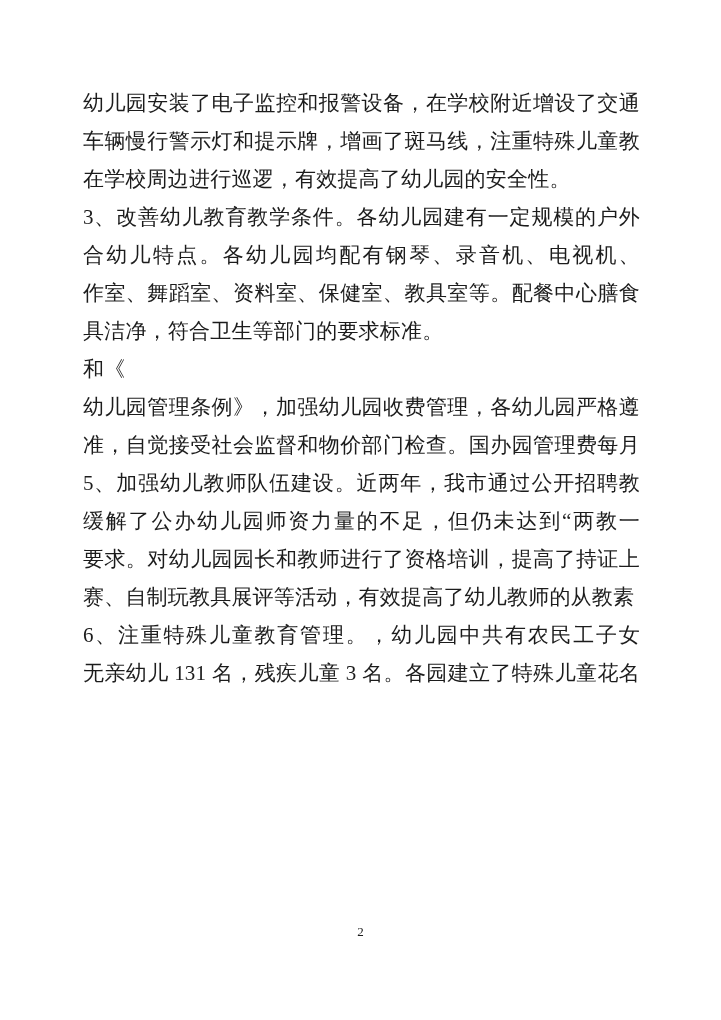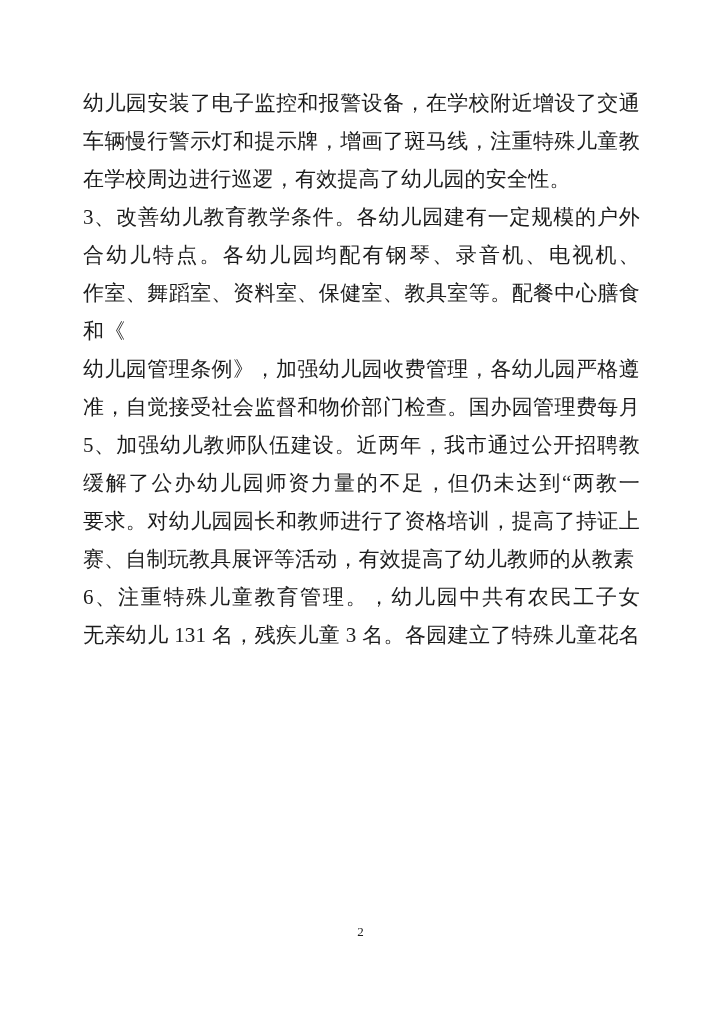--- a/index.html
+++ b/index.html
@@ -53,20 +53,21 @@
 <body>
 
 <div class="page">
   <div class="text-block">
     <p class="line justify">幼儿园安装了电子监控和报警设备，在学校附近增设了交通信号灯、</p>
     <p class="line justify">车辆慢行警示灯和提示牌，增画了斑马线，注重特殊儿童教育管理</p>
     <p class="line">在学校周边进行巡逻，有效提高了幼儿园的安全性。</p>
     <p class="line justify">3、改善幼儿教育教学条件。各幼儿园建有一定规模的户外和室内活</p>
     <p class="line justify">合幼儿特点。各幼儿园均配有钢琴、录音机、电视机、vcd、玩具等</p>
     <p class="line justify">作室、舞蹈室、资料室、保健室、教具室等。配餐中心膳食丰富、厨</p>
+    <p class="line">具洁净，符合卫生等部门的要求标准。</p>
     <p class="line">和《</p>
     <p class="line justify">幼儿园管理条例》，加强幼儿园收费管理，各幼儿园严格遵守收费标</p>
     <p class="line justify">准，自觉接受社会监督和物价部门检查。国办园管理费每月 230 元，</p>
     <p class="line justify">5、加强幼儿教师队伍建设。近两年，我市通过公开招聘教师，初步</p>
     <p class="line justify">缓解了公办幼儿园师资力量的不足，但仍未达到“两教一保”的标准</p>
     <p class="line justify">要求。对幼儿园园长和教师进行了资格培训，提高了持证上岗率；对</p>
     <p class="line">赛、自制玩教具展评等活动，有效提高了幼儿教师的从教素质。</p>
     <p class="line justify">6、注重特殊儿童教育管理。，幼儿园中共有农民工子女 277 名，单亲、</p>
     <p class="line justify">无亲幼儿 131 名，残疾儿童 3 名。各园建立了特殊儿童花名册，部分</p>
   </div>

